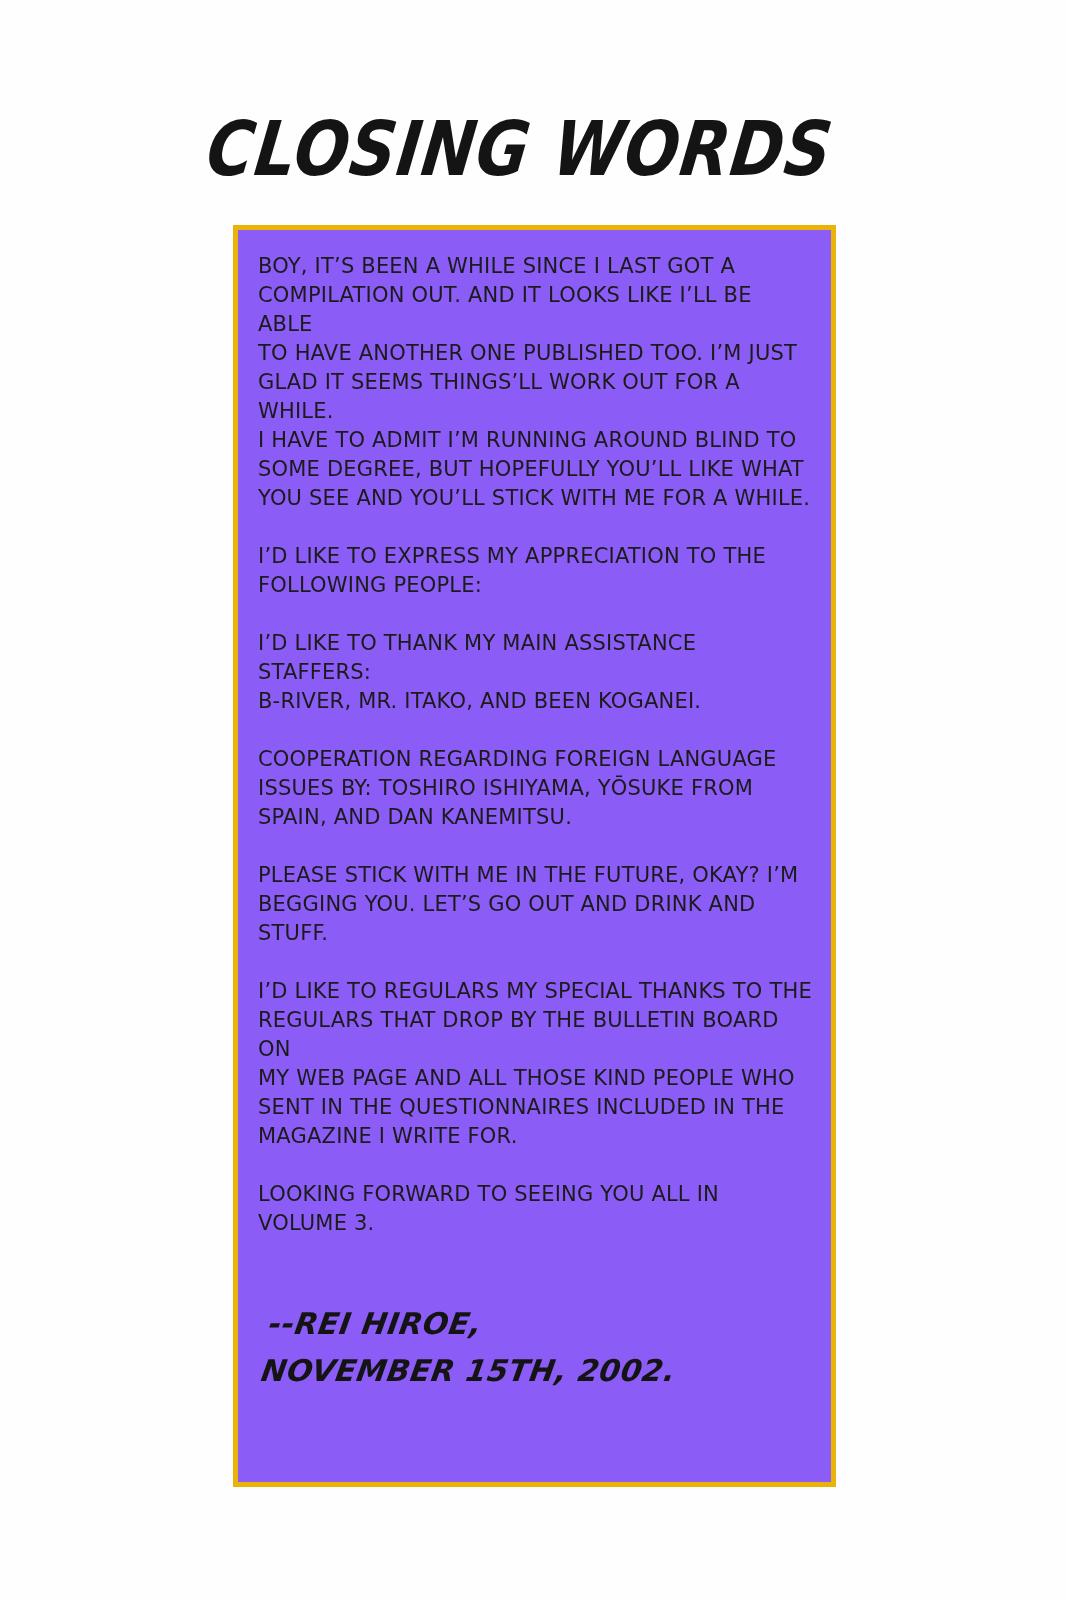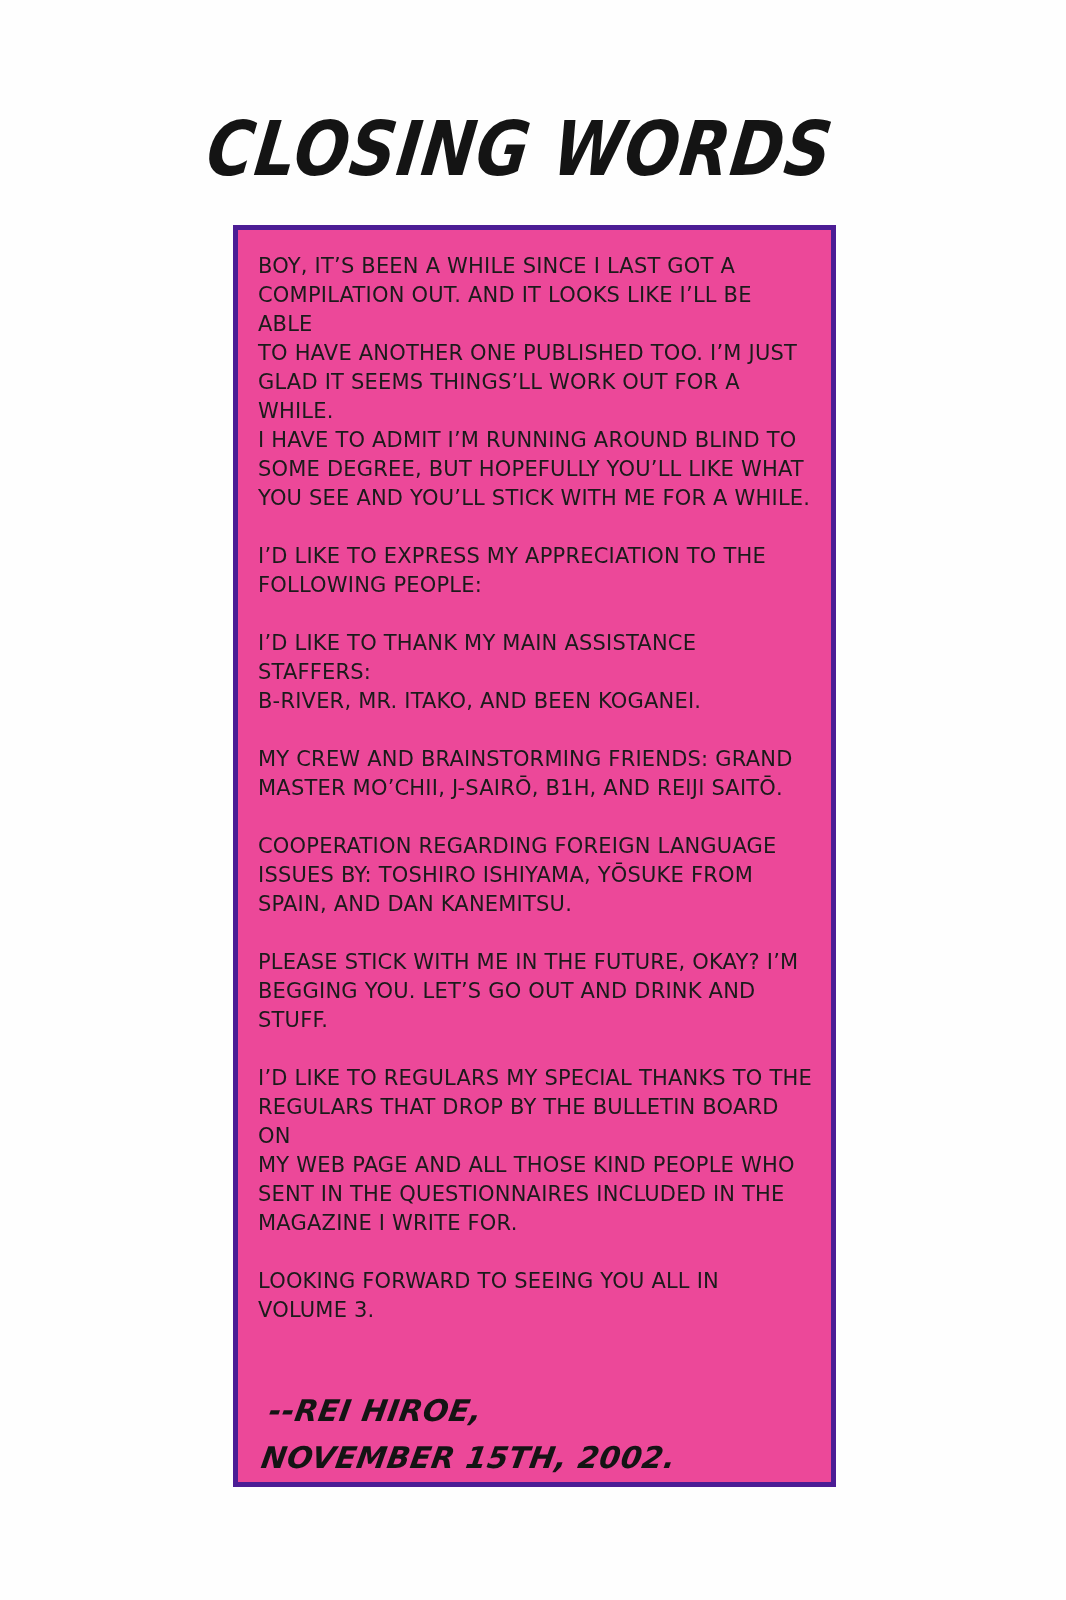--- a/index.html
+++ b/index.html
@@ -35,22 +35,22 @@
     transform-origin: center;
     color: #141414;
     white-space: nowrap;
   }
   .letter-box {
     position: absolute;
     left: 233px;
     top: 225px;
     width: 593px;
     height: 1252px;
-    border: 5px solid #4c1d95;
-    background: #ec4899;
+    border: 5px solid #eab308;
+    background: #8b5cf6;
     box-sizing: content-box;
     padding: 0;
   }
   .letter-inner {
     padding: 22px 18px 0 20px;
   }
   .para {
     margin: 0 0 29px 0;
     font-size: 21px;
     line-height: 29px;
@@ -87,22 +87,20 @@
 COMPILATION OUT. AND IT LOOKS LIKE I’LL BE ABLE
 TO HAVE ANOTHER ONE PUBLISHED TOO. I’M JUST
 GLAD IT SEEMS THINGS’LL WORK OUT FOR A WHILE.
 I HAVE TO ADMIT I’M RUNNING AROUND BLIND TO
 SOME DEGREE, BUT HOPEFULLY YOU’LL LIKE WHAT
 YOU SEE AND YOU’LL STICK WITH ME FOR A WHILE.</p>
       <p class="para">I’D LIKE TO EXPRESS MY APPRECIATION TO THE
 FOLLOWING PEOPLE:</p>
       <p class="para">I’D LIKE TO THANK MY MAIN ASSISTANCE STAFFERS:
 B-RIVER, MR. ITAKO, AND BEEN KOGANEI.</p>
-      <p class="para">MY CREW AND BRAINSTORMING FRIENDS: GRAND
-MASTER MO’CHII, J-SAIRŌ, B1H, AND REIJI SAITŌ.</p>
       <p class="para">COOPERATION REGARDING FOREIGN LANGUAGE
 ISSUES BY: TOSHIRO ISHIYAMA, YŌSUKE FROM
 SPAIN, AND DAN KANEMITSU.</p>
       <p class="para">PLEASE STICK WITH ME IN THE FUTURE, OKAY? I’M
 BEGGING YOU. LET’S GO OUT AND DRINK AND
 STUFF.</p>
       <p class="para">I’D LIKE TO REGULARS MY SPECIAL THANKS TO THE
 REGULARS THAT DROP BY THE BULLETIN BOARD ON
 MY WEB PAGE AND ALL THOSE KIND PEOPLE WHO
 SENT IN THE QUESTIONNAIRES INCLUDED IN THE

